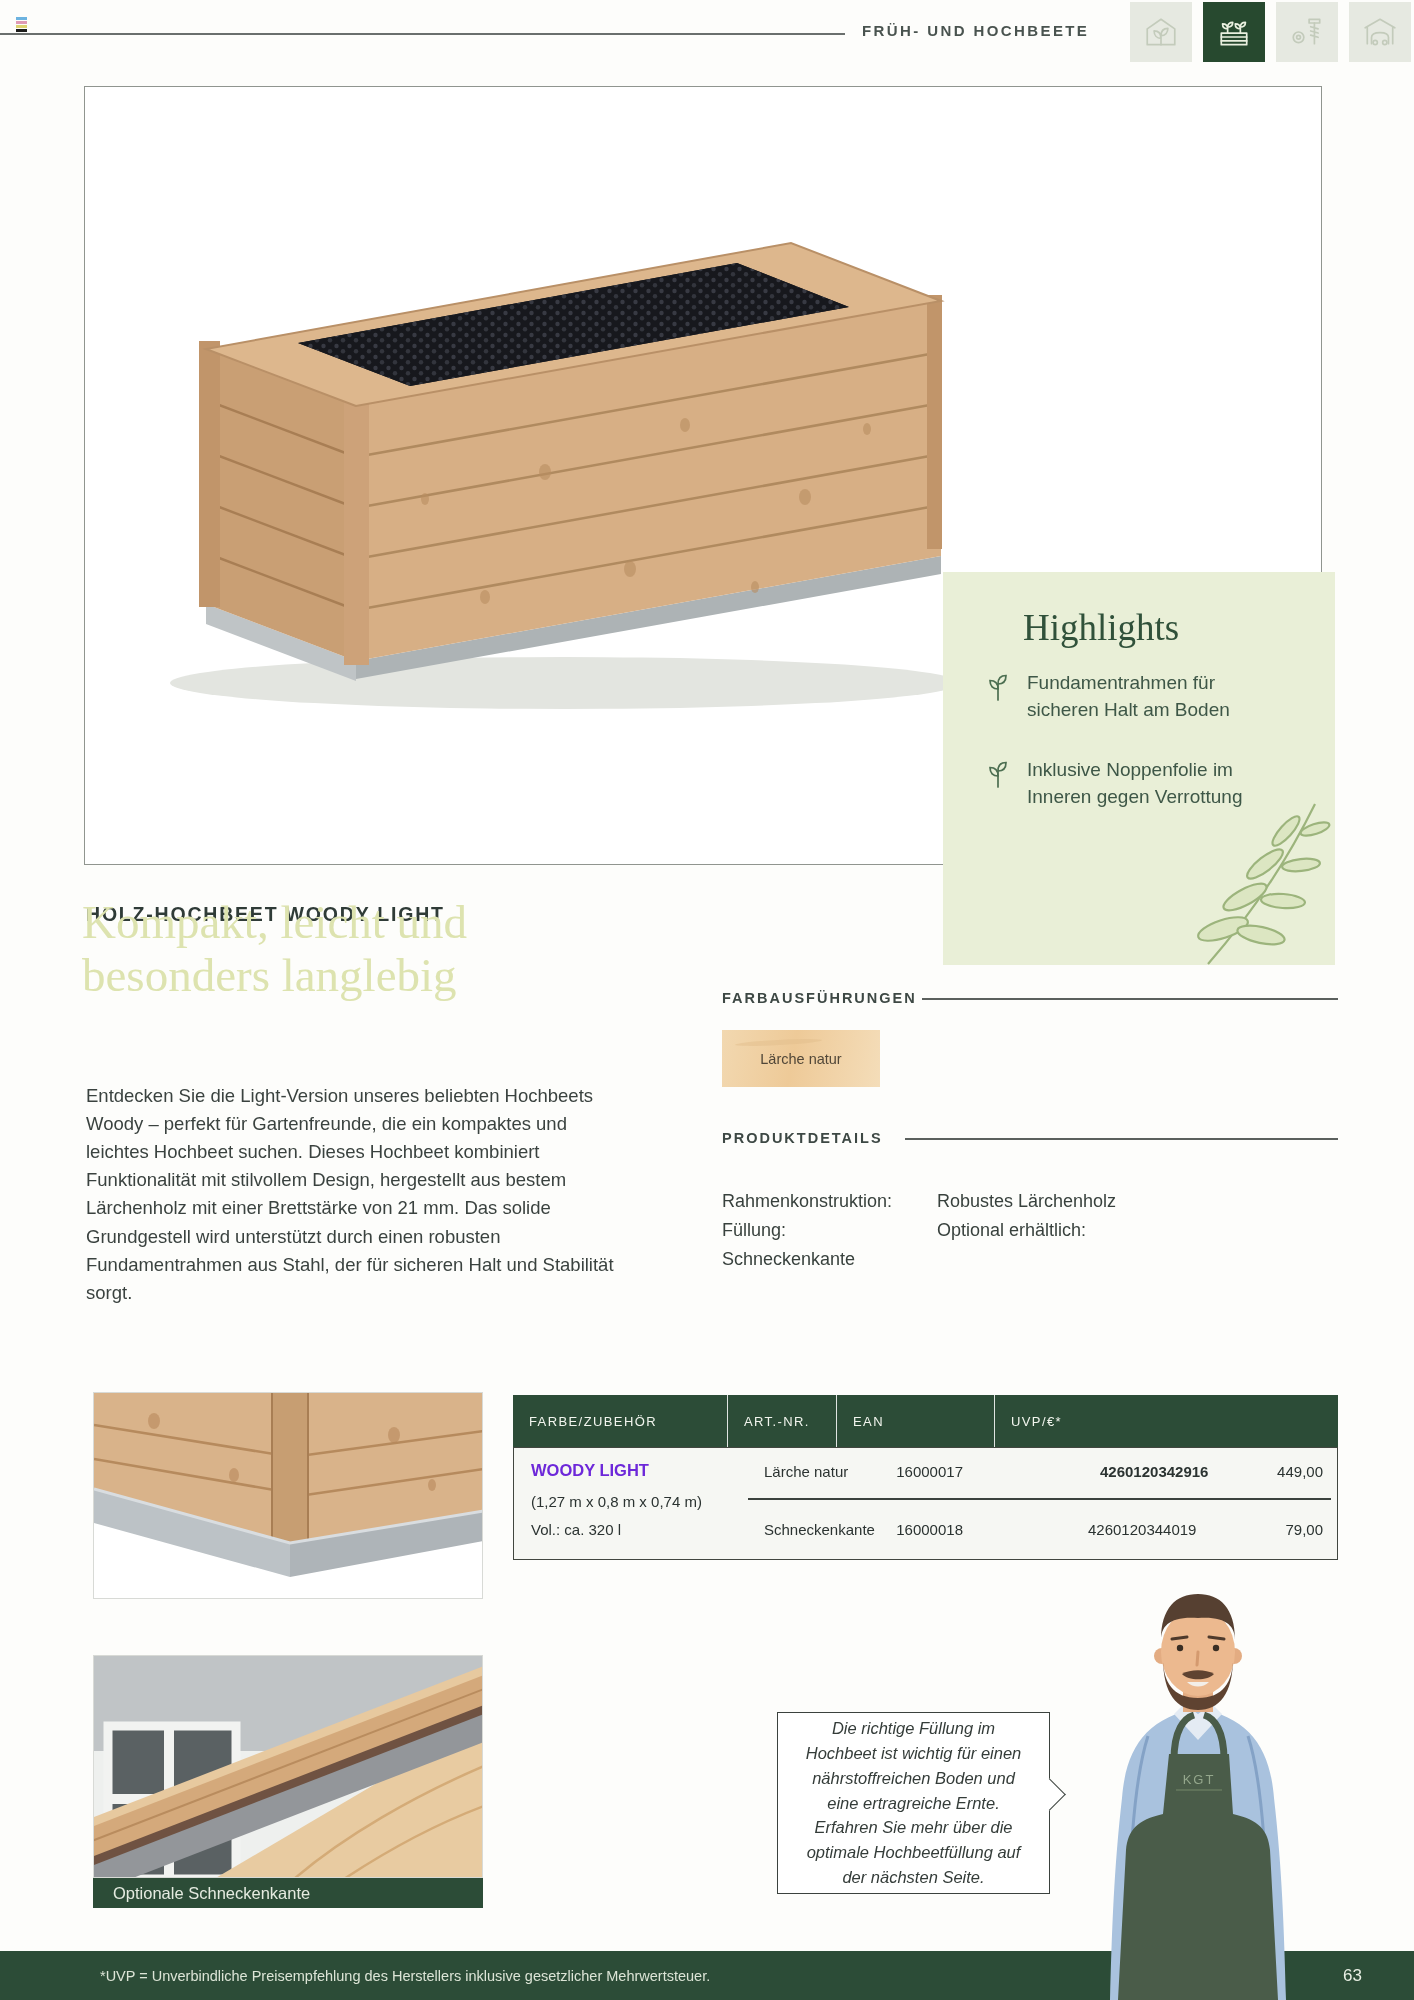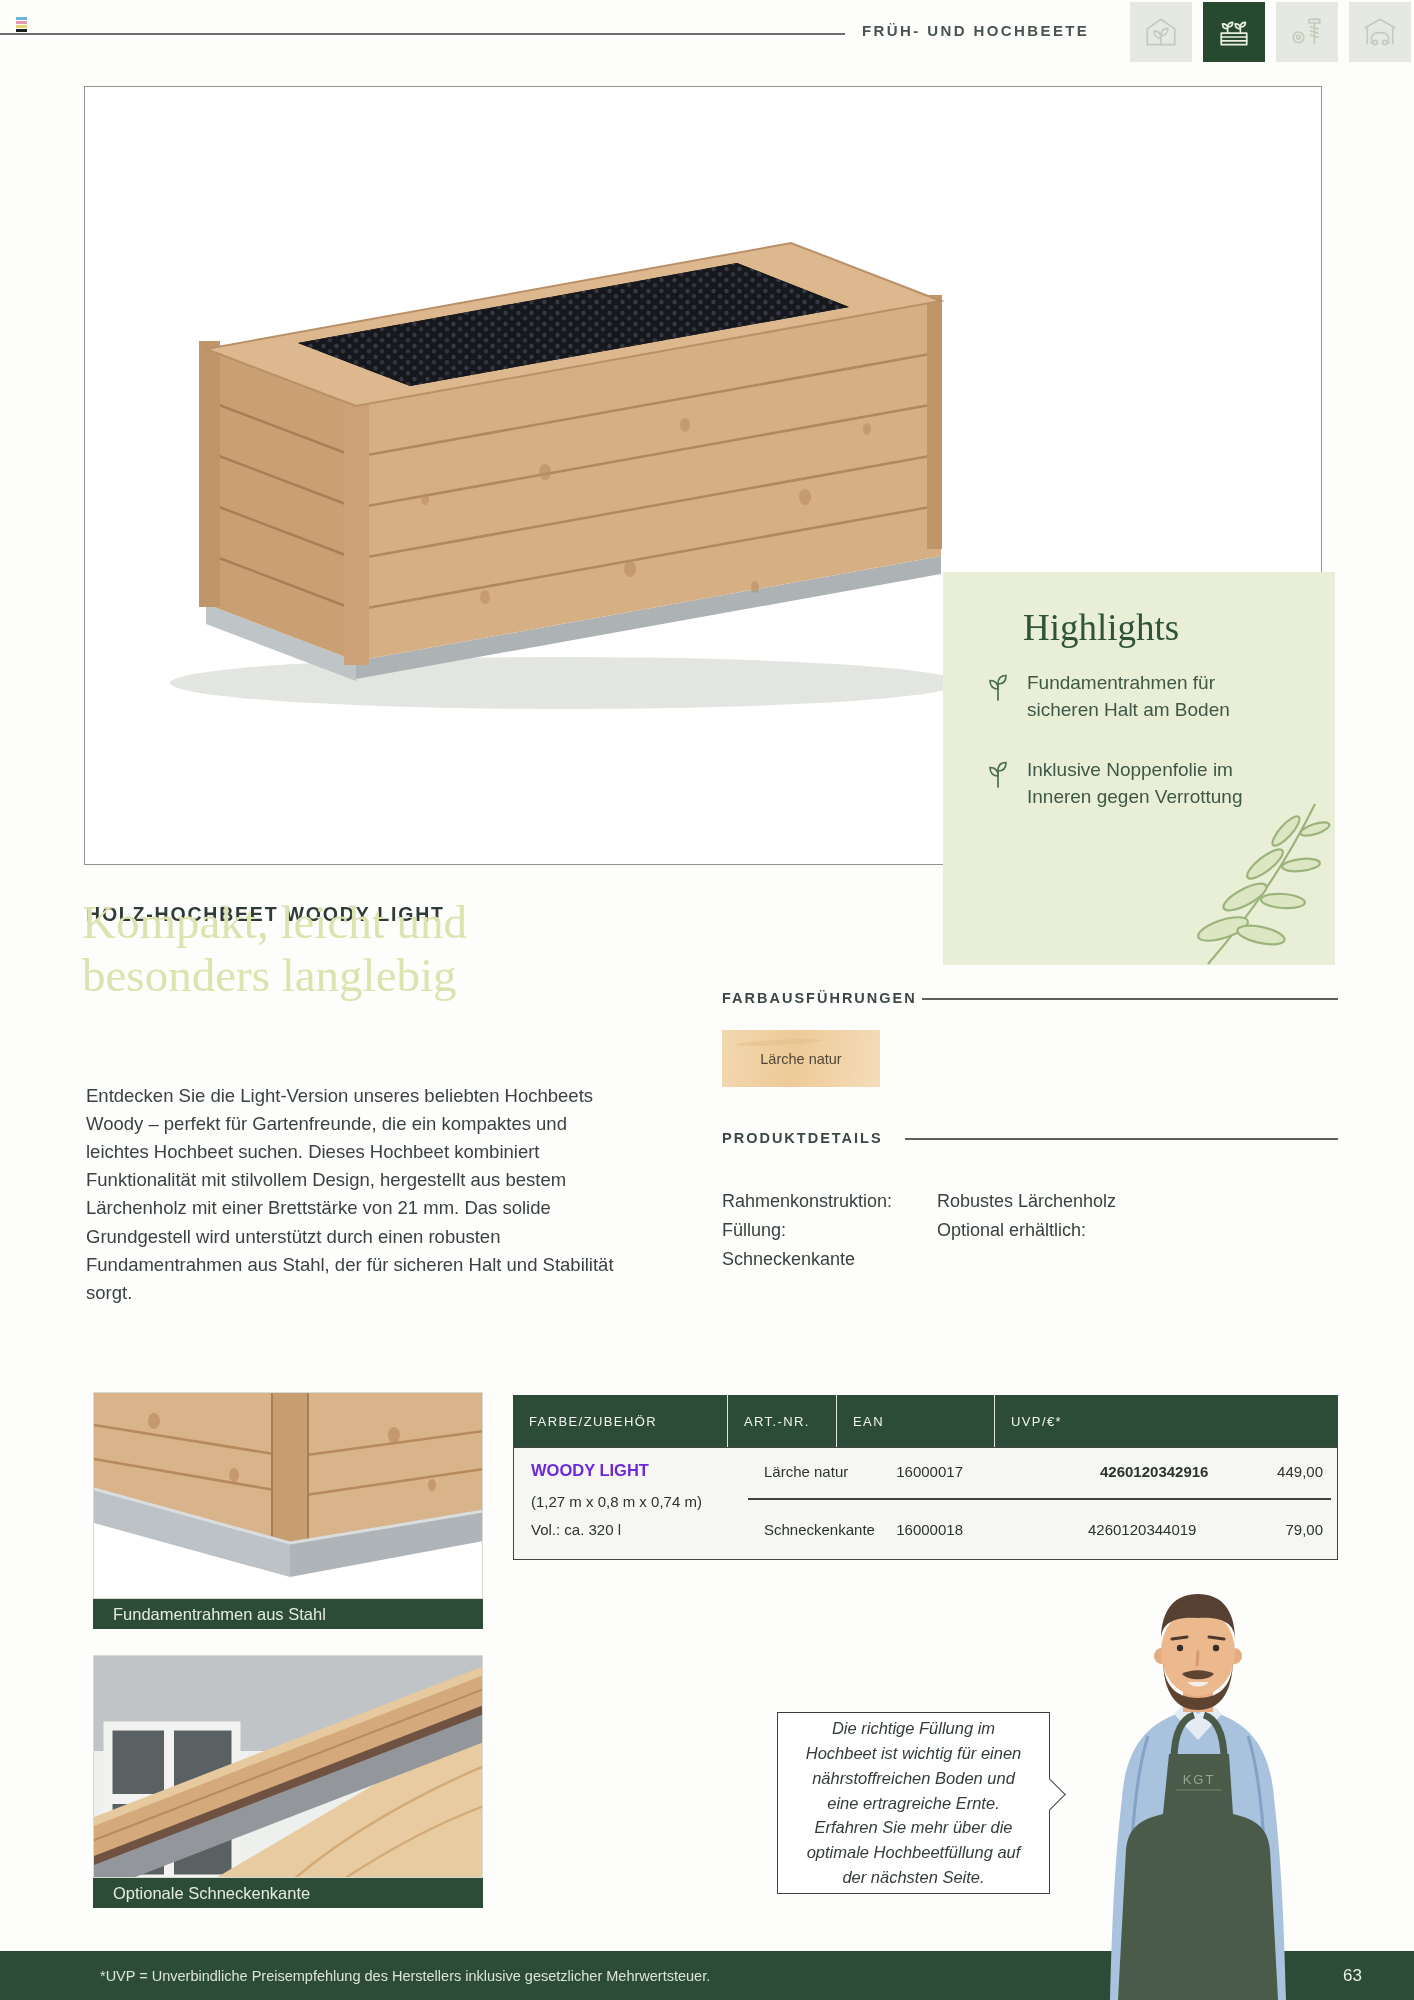--- a/index.html
+++ b/index.html
@@ -242,21 +242,20 @@
           <ellipse cx="300" cy="42" rx="6" ry="8"></ellipse>
             <ellipse cx="338" cy="92" rx="4" ry="6"></ellipse>
         </g>
         <rect x="178" y="0" width="36" height="152" fill="#c79e72"></rect>
         <path d="M178,0 V152 M214,0 V152" stroke="#a87e54" stroke-width="2" fill="none"></path>
         <polygon points="0,96 196,150 196,184 0,130" fill="#bcc2c6"></polygon>
         <polygon points="196,150 390,118 390,148 196,184" fill="#aeb4b8"></polygon>
         <path d="M0,96 L196,150 L390,118" stroke="#d9dde0" stroke-width="3" fill="none"></path>
       </svg>
     </div>
-    <figcaption class="figcap" style="width:390px;height:30px;">Fundamentrahmen aus Stahl</figcaption>
   </figure>
 
   <figure class="abs" style="left:93px;top:1655px;margin:0;">
     <div class="figimg" style="width:390px;height:223px;">
       <svg width="390" height="223" viewBox="0 0 390 223">
         <rect width="390" height="223" fill="#eef0ee"></rect>
         <rect x="0" y="0" width="390" height="95" fill="#c0c4c6"></rect>
         <rect x="14" y="70" width="128" height="153" fill="#5a6163"></rect>
         <rect x="14" y="70" width="128" height="153" fill="none" stroke="#f2f3f1" stroke-width="9"></rect>
         <rect x="70" y="70" width="10" height="153" fill="#f2f3f1"></rect>

